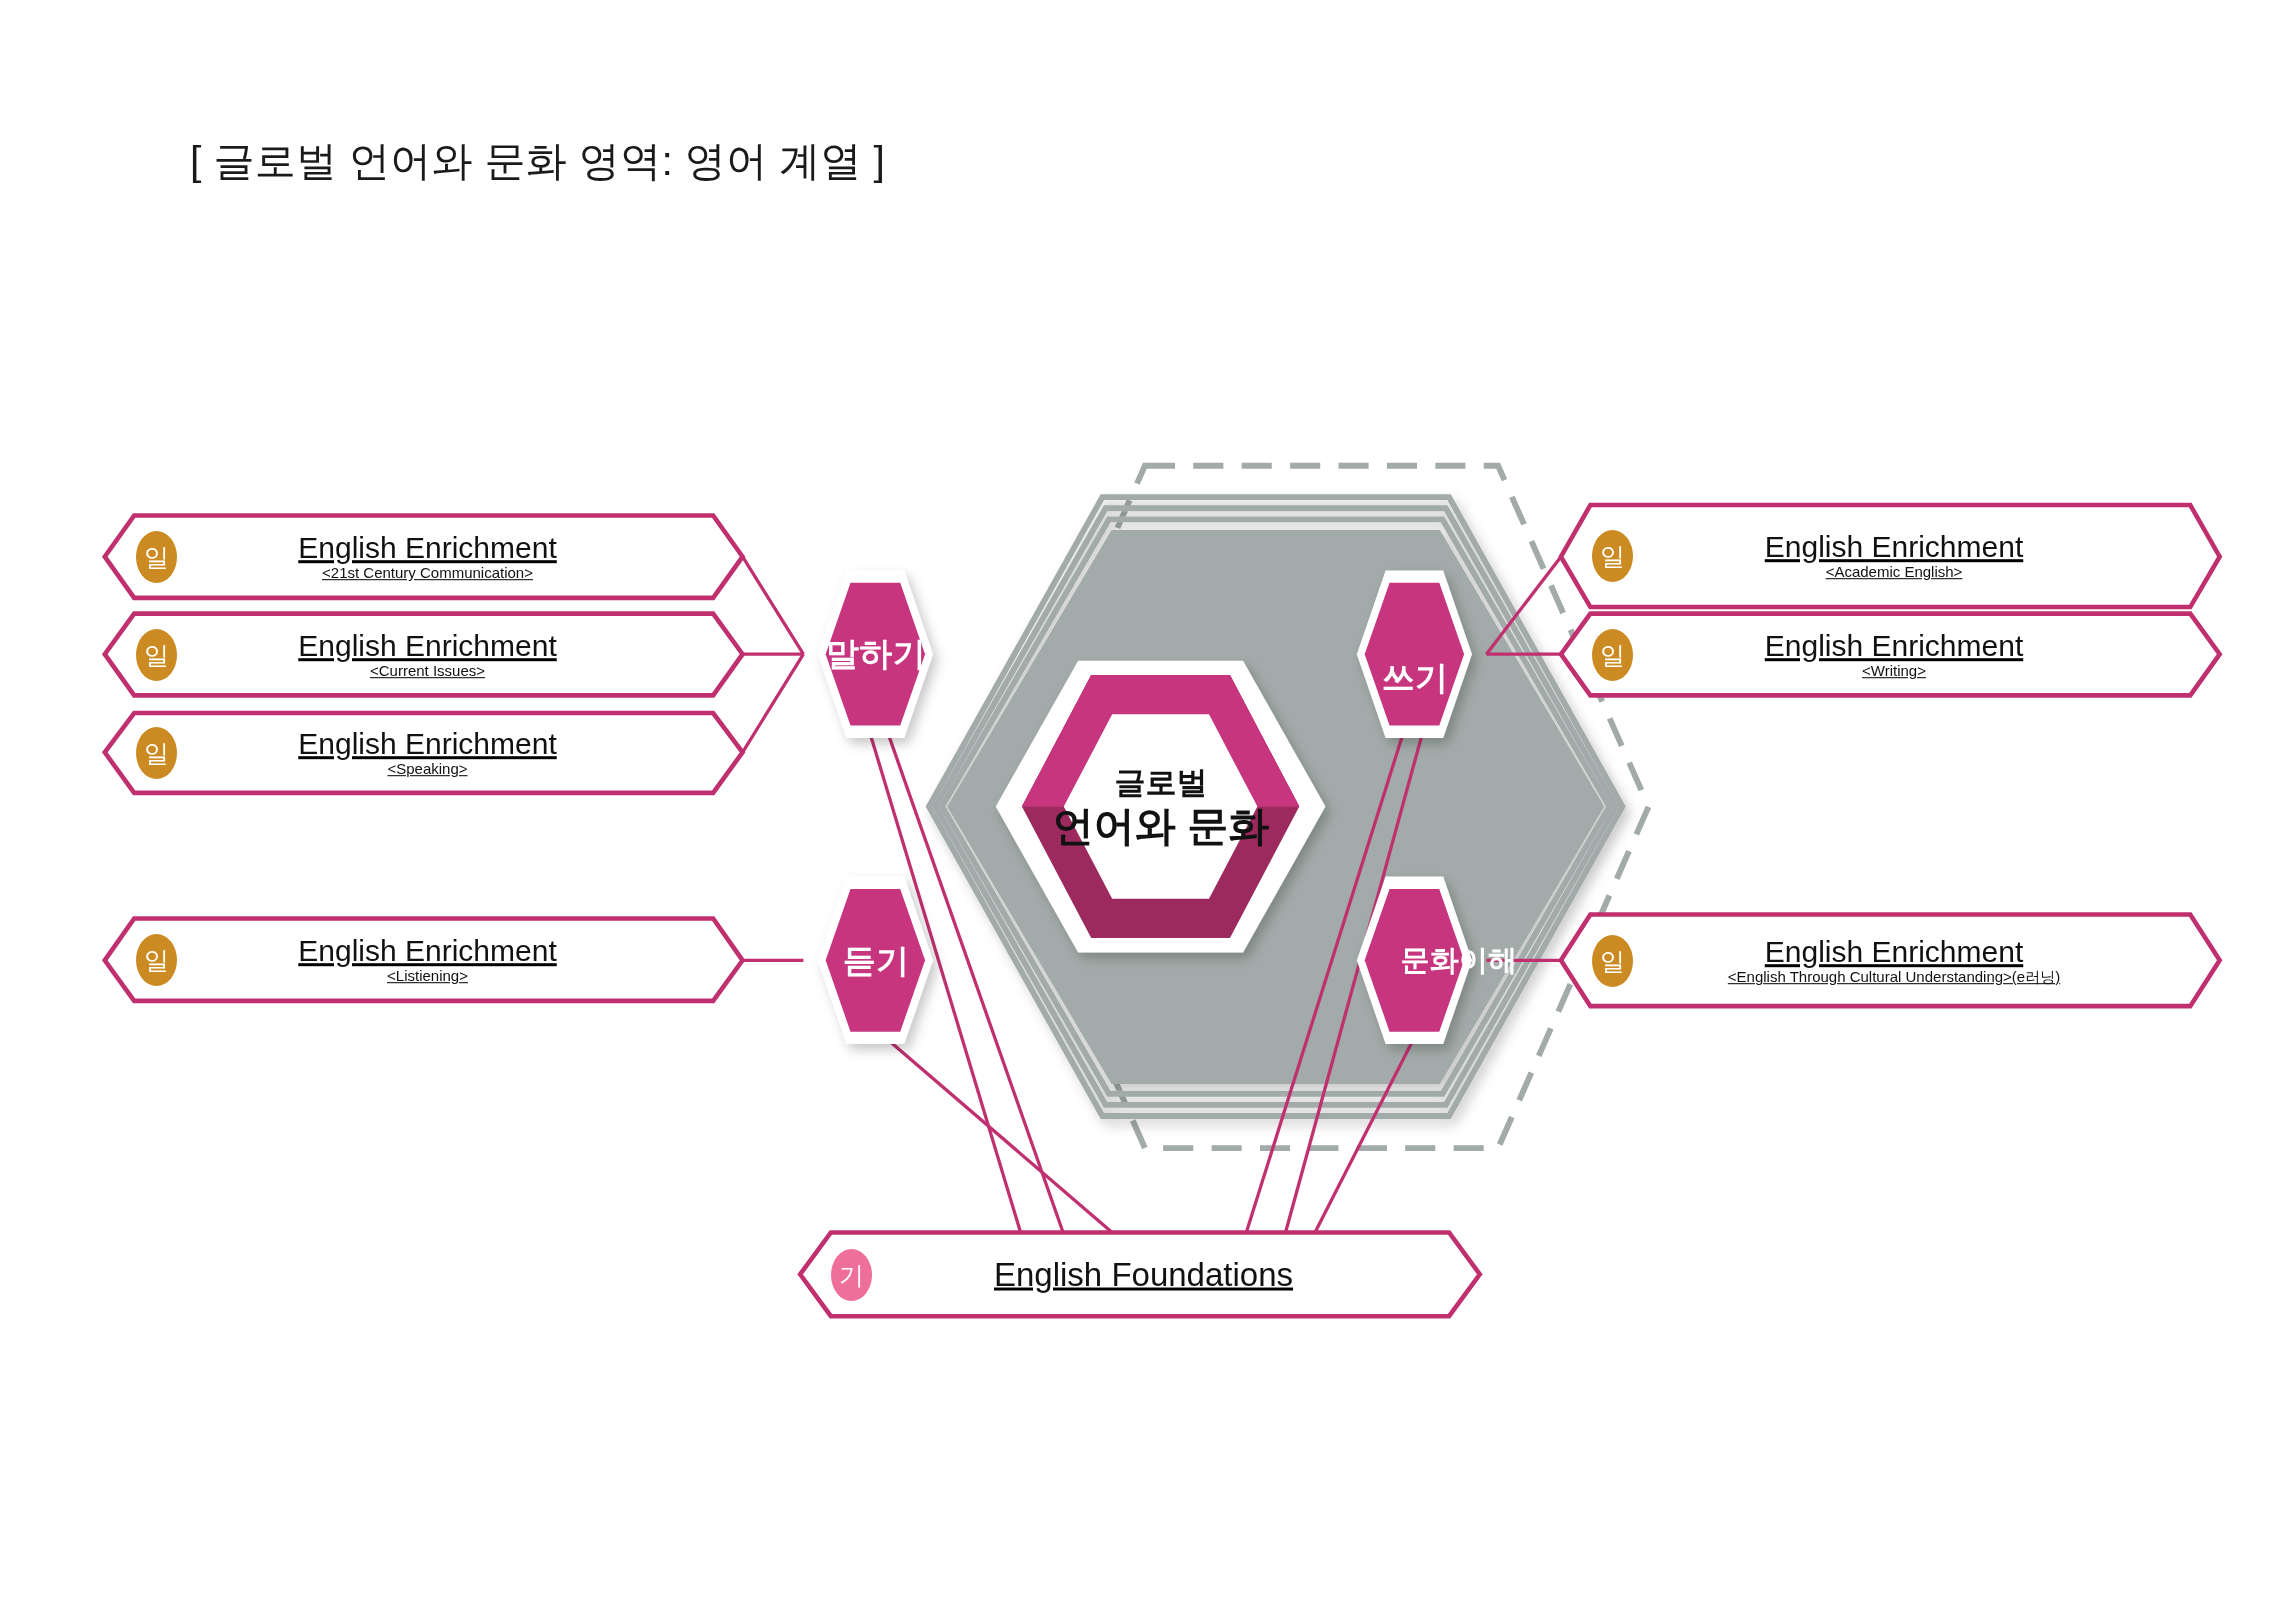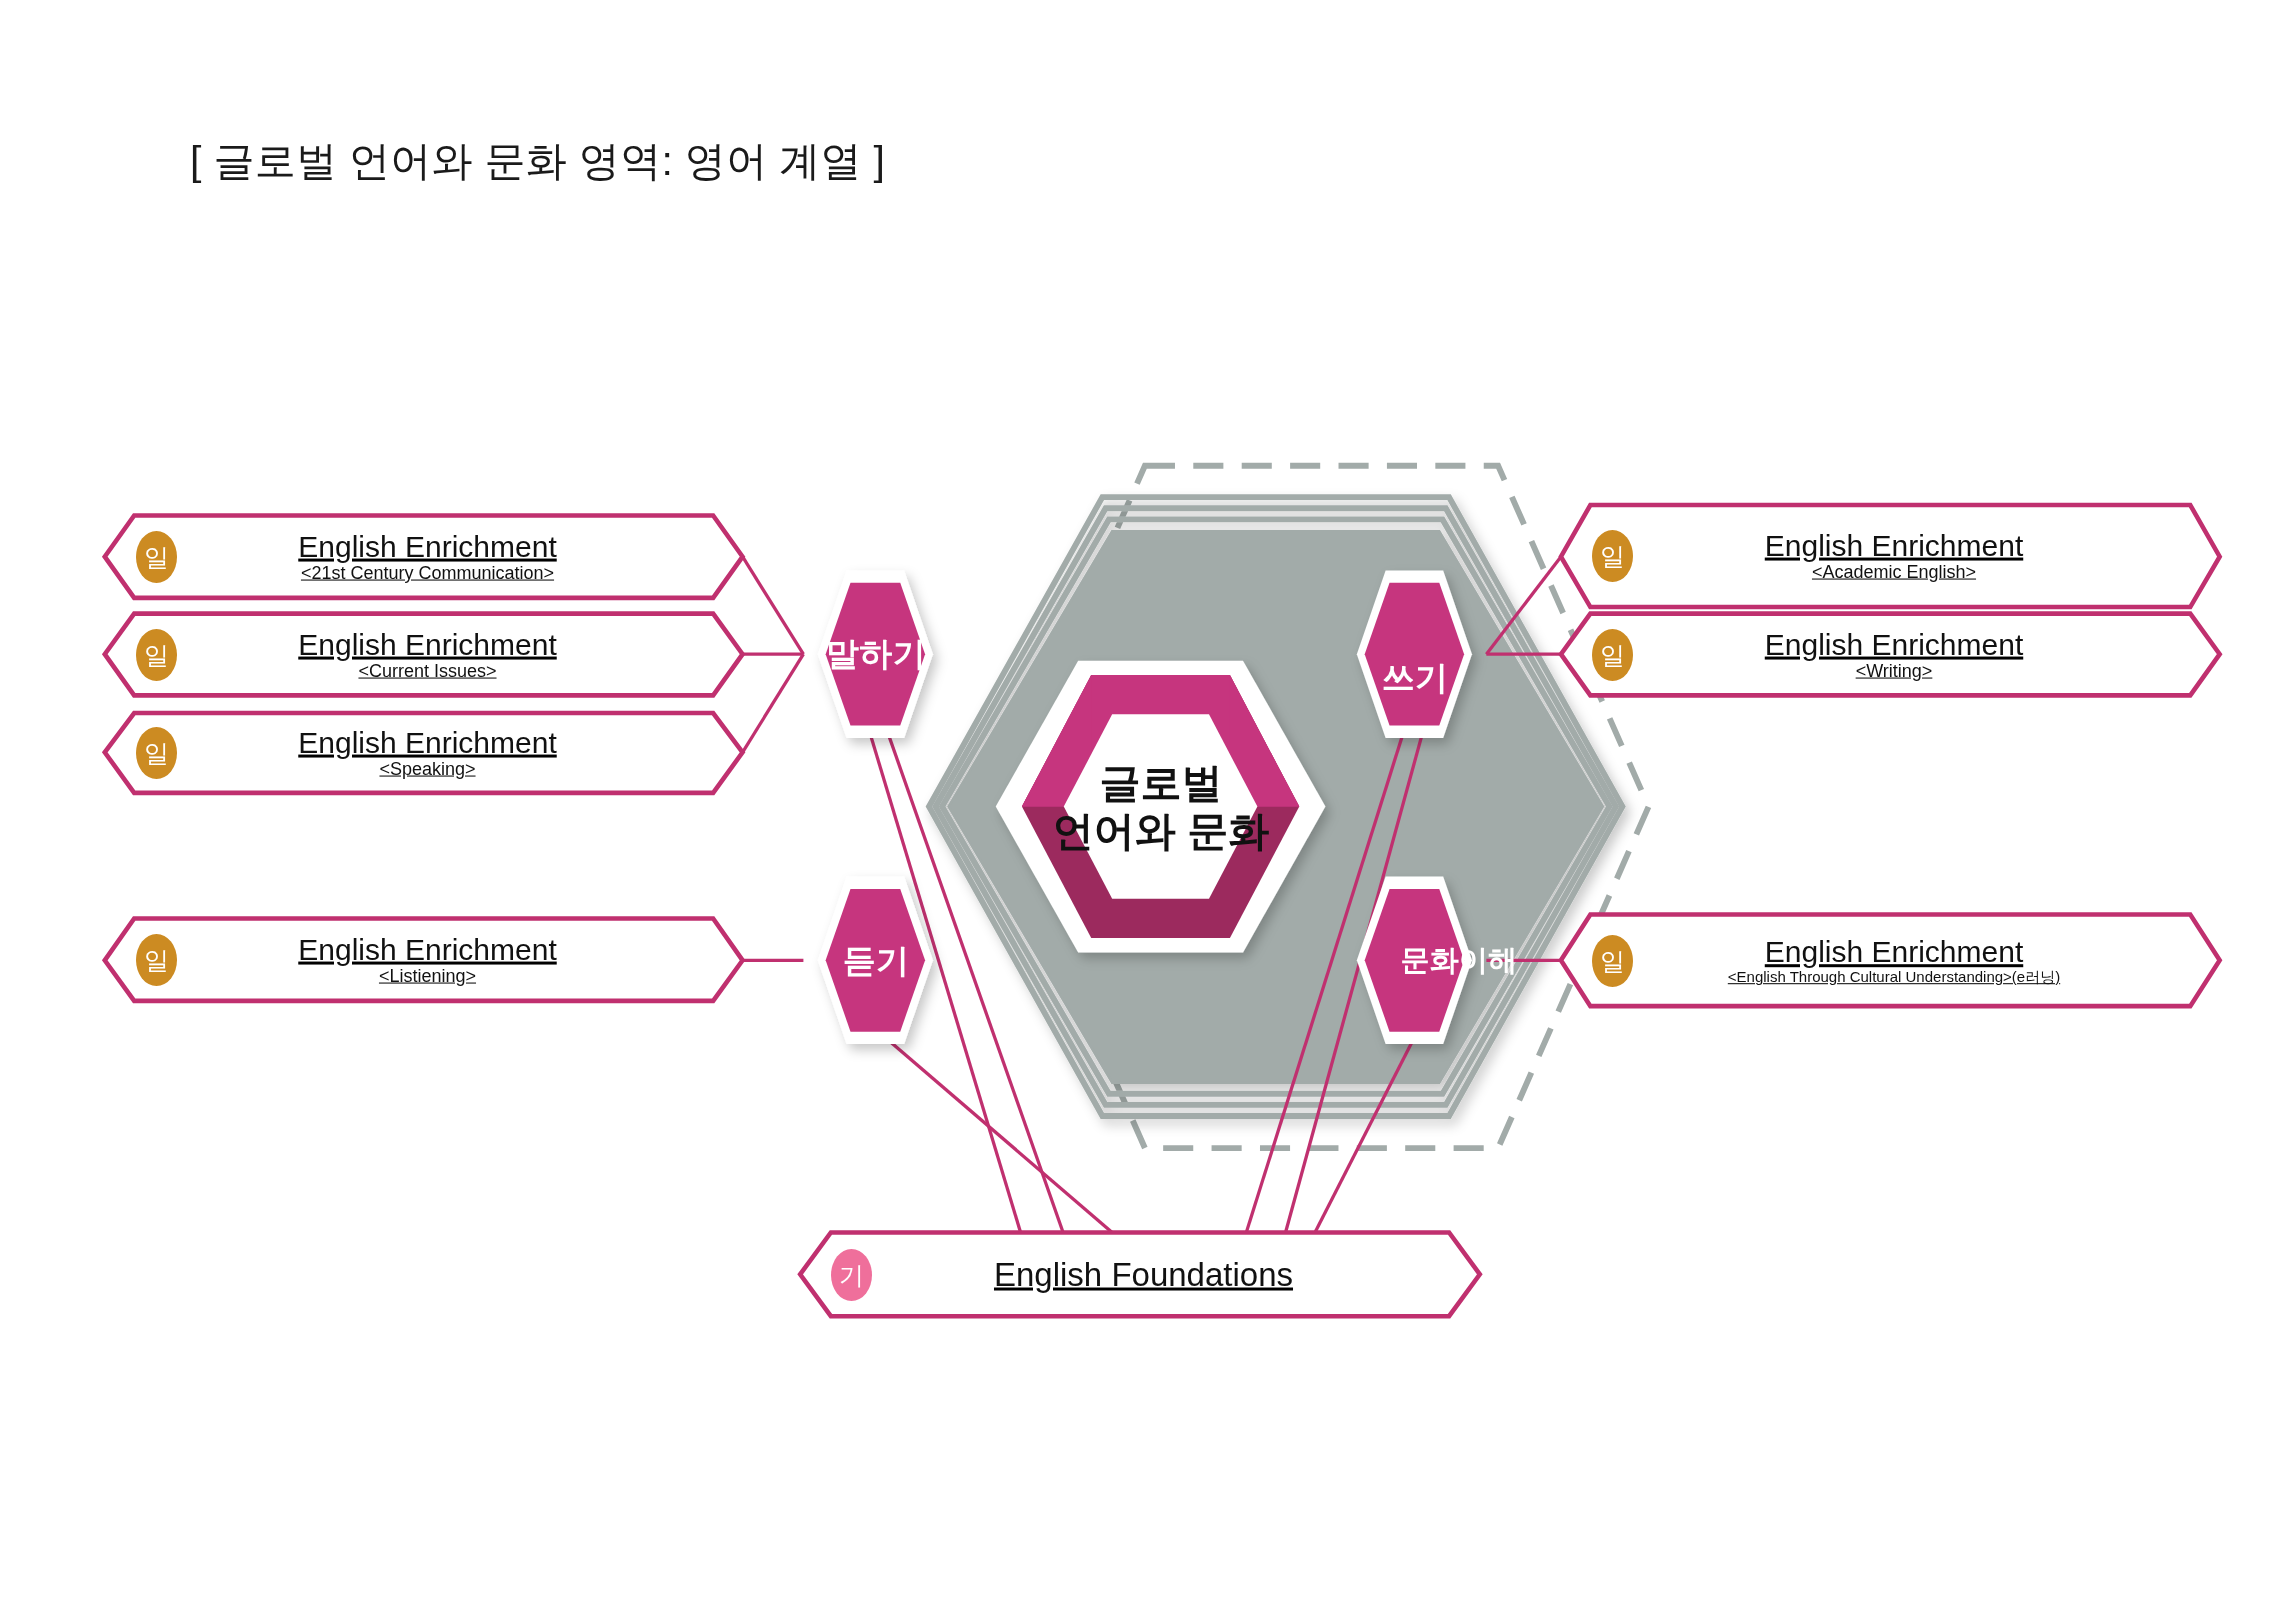--- a/index.html
+++ b/index.html
@@ -53,21 +53,21 @@
     text-decoration: underline;
   }
   .chip-title {
     font-size: 30px;
     color: #111111;
     line-height: 1.06;
     white-space: nowrap;
     font-weight: 400;
   }
   .chip-sub {
-    font-size: 18px;
+    font-size: 15px;
     color: #111111;
     line-height: 1.1;
     white-space: nowrap;
     font-weight: 400;
     margin-top: 1.3px;
   }
   .chip-single .chip-title {
     font-size: 33px;
   }
   .badge {
@@ -104,21 +104,21 @@
   .centerlabel {
     position: absolute;
     color: #111111;
     font-weight: 700;
     white-space: nowrap;
     transform: translate(-50%, -50%);
     text-align: center;
     pointer-events: none;
     line-height: 1.18;
   }
-  .centerlabel .l1 { font-size: 41px; display: block; }
+  .centerlabel .l1 { font-size: 31px; display: block; }
   .centerlabel .l2 { font-size: 41px; display: block; }
 </style>
 </head>
 <body>
 
 <div id="page-title">[ 글로벌 언어와 문화 영역: 영어 계열 ]</div>
 
 <svg id="stage" viewBox="0 0 3508 2481">
   <defs>
     <filter id="softshadow" x="-40%" y="-40%" width="180%" height="180%">

